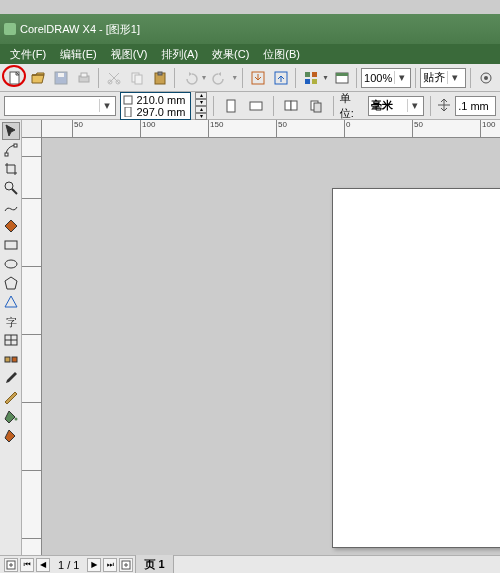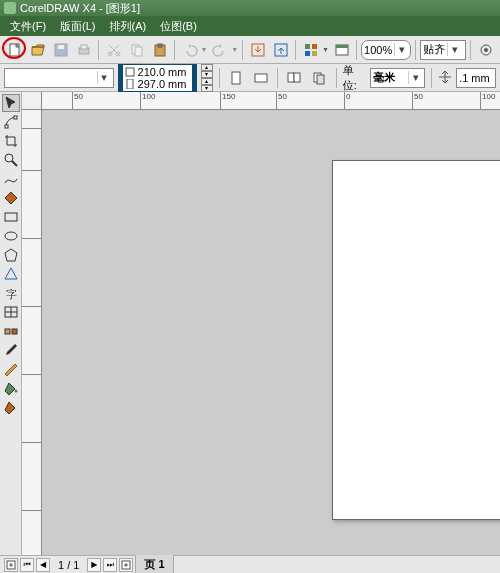--- a/index.html
+++ b/index.html
@@ -1,17 +1,17 @@
 <!DOCTYPE html>
 <html><head>
 <meta charset="utf-8">
 <style>
 * { margin: 0; padding: 0; box-sizing: border-box; font-family: "Microsoft YaHei", Tahoma, sans-serif; font-size: 11px; }
 body { background: #cccccc; width: 500px; height: 573px; overflow: hidden; display: flex; flex-direction: column; }
-.titlebar { background: linear-gradient(#5a8a5a,#4a7a4a); height: 16px; display: flex; align-items: center; padding-left: 4px; color: #fff; font-size: 11px; }
+.titlebar { background: linear-gradient(#5a8a5a,#4a7a4a); height: 30px; display: flex; align-items: center; padding-left: 4px; color: #fff; font-size: 11px; margin-top: 14px; }
 .titlebar .icon { width: 12px; height: 12px; background: #8ac38a; margin-right: 4px; border-radius: 2px; }
 .menubar { background: #3a6a3a; height: 20px; display: flex; align-items: center; padding: 0 4px; gap: 2px; }
 .menubar .mitem { color: #fff; padding: 2px 6px; font-size: 11px; cursor: default; }
 .toolbar { background: #e8e8e8; border-bottom: 1px solid #b0b0b0; height: 28px; display: flex; align-items: center; padding: 0 4px; gap: 2px; }
 .toolbar2 { background: #e8e8e8; border-bottom: 1px solid #b0b0b0; height: 28px; display: flex; align-items: center; padding: 0 4px; gap: 4px; }
 .tbtn { width: 22px; height: 22px; display: inline-flex; align-items: center; justify-content: center; border: 1px solid transparent; border-radius: 2px; }
 .tbtn svg { width: 16px; height: 16px; }
 .tsep { width: 1px; height: 20px; background: #b0b0b0; margin: 0 2px; }
 .combo { height: 20px; background: #fff; border: 1px solid #888; display: inline-flex; align-items: center; padding: 0 2px; font-size: 11px; }
 .combo .arrow { width: 14px; text-align: center; color: #444; border-left: 1px solid #ccc; margin-left: 2px; }
@@ -27,36 +27,38 @@
 .ruler-v { position: absolute; top: 18px; left: 0; width: 20px; bottom: 0; background: #f5f5f5; border-right: 1px solid #888; font-size: 8px; color: #444; }
 .ruler-v .tick { position: absolute; left: 0; border-top: 1px solid #888; width: 20px; padding-top: 1px; font-size: 8px; transform-origin: left top; }
 .ruler-v .tick span { display: block; transform: rotate(-90deg) translate(-14px, -14px); transform-origin: left top; width: 20px; text-align: left; }
 .ruler-corner { position: absolute; top: 0; left: 0; width: 20px; height: 18px; background: #f0f0f0; border-right: 1px solid #888; border-bottom: 1px solid #888; }
 .canvas-inner { position: absolute; top: 18px; left: 20px; right: 0; bottom: 0; background: #cccccc; }
 .page { position: absolute; top: 50px; left: 290px; width: 280px; height: 360px; background: #ffffff; border: 1px solid #666; box-shadow: 2px 2px 4px rgba(0,0,0,0.25); }
 .statusbar { height: 18px; background: #e8e8e8; border-top: 1px solid #b0b0b0; display: flex; align-items: center; padding: 0 4px; gap: 2px; font-size: 10px; }
 .statusbar .navbtn { width: 14px; height: 14px; border: 1px solid #aaa; background: #f5f5f5; display: inline-flex; align-items: center; justify-content: center; font-size: 8px; }
 .statusbar .pagetab { background: #d8d8d8; border: 1px solid #aaa; padding: 0 8px; height: 29px; display: inline-flex; align-items: center; font-weight: bold; }
 .circle-mark { position: absolute; border: 2px solid #d00; border-radius: 50%; pointer-events: none; }
-.dimrow { display: flex; flex-direction: column; gap: 0; border: 5px solid #0c4a6e; background: #fff; padding: 1px 2px; }
+.dimrow { display: flex; flex-direction: column; gap: 0; border: 1px solid #0c4a6e; background: #fff; padding: 1px 2px; }
 .dimrow .r { display: flex; align-items: center; gap: 3px; font-size: 10px; height: 12px; }
 .dimrow .sym { width: 10px; height: 10px; display: inline-block; }
 </style>
 </head>
 <body>
 
 <div class="titlebar">
   <span class="icon"></span>
   <span>CorelDRAW X4 - [图形1]</span>
 </div>
 
 <div class="menubar">
   <span class="mitem">文件(F)</span>
-  <span class="mitem">版面(L)</span>
+  <span class="mitem">编辑(E)</span>
+  <span class="mitem">视图(V)</span>
   <span class="mitem">排列(A)</span>
+  <span class="mitem">效果(C)</span>
   <span class="mitem">位图(B)</span>
 </div>
 
 <div class="toolbar" style="position:relative;">
   <span class="circle-mark" style="top:1px; left:2px; width:24px; height:22px;"></span>
   <span class="tbtn">
       <svg viewBox="0 0 16 16">
         <rect x="3" y="2" width="9" height="12" fill="#fff" stroke="#555"></rect>
         <polyline points="9,2 12,5 9,5 9,2" fill="#ddd" stroke="#555"></polyline>
       </svg>
@@ -136,21 +138,21 @@
       </svg>
     </span>
   <span style="width:6px; font-size:8px; color:#555;">▾</span>
   <span class="tbtn">
       <svg viewBox="0 0 16 16">
         <rect x="2" y="3" width="12" height="10" fill="#fff" stroke="#555"></rect>
         <rect x="2" y="3" width="12" height="3" fill="#5a8a5a"></rect>
       </svg>
     </span>
   <span class="tsep"></span>
-  <span class="combo" style="width:52px;border-radius:7px;">
+  <span class="combo" style="width:52px;">
       <span>100%</span>
       <span class="arrow">▾</span>
     </span>
   <span class="tsep"></span>
   <span class="combo" style="width:48px;">
       <span>贴齐</span>
       <span class="arrow">▾</span>
     </span>
   <span class="tsep"></span>
   <span class="tbtn">
@@ -322,21 +324,21 @@
           <path d="M6 3l6 6-6 6-4-4z" fill="#c06020" stroke="#333"></path>
         </svg>
       </div>
   </div>
 
   <div class="canvas-wrap">
     <div class="ruler-corner"></div>
     <div class="ruler-h" id="rulerH">
         <div class="tick" style="left: 30px;">50</div>
         <div class="tick" style="left: 98px;">100</div>
-        <div class="tick" style="left: 166px; margin-left: 12px;">150</div>
+        <div class="tick" style="left: 166px;">150</div>
         <div class="tick" style="left: 234px;">50</div>
         <div class="tick" style="left: 302px;">0</div>
         <div class="tick" style="left: 370px;">50</div>
         <div class="tick" style="left: 438px;">100</div>
       </div>
     <div class="ruler-v" id="rulerV">
         <div class="tick" style="top: 18px;">
           <span></span>
         </div>
         <div class="tick" style="top: 60px;"></div>

